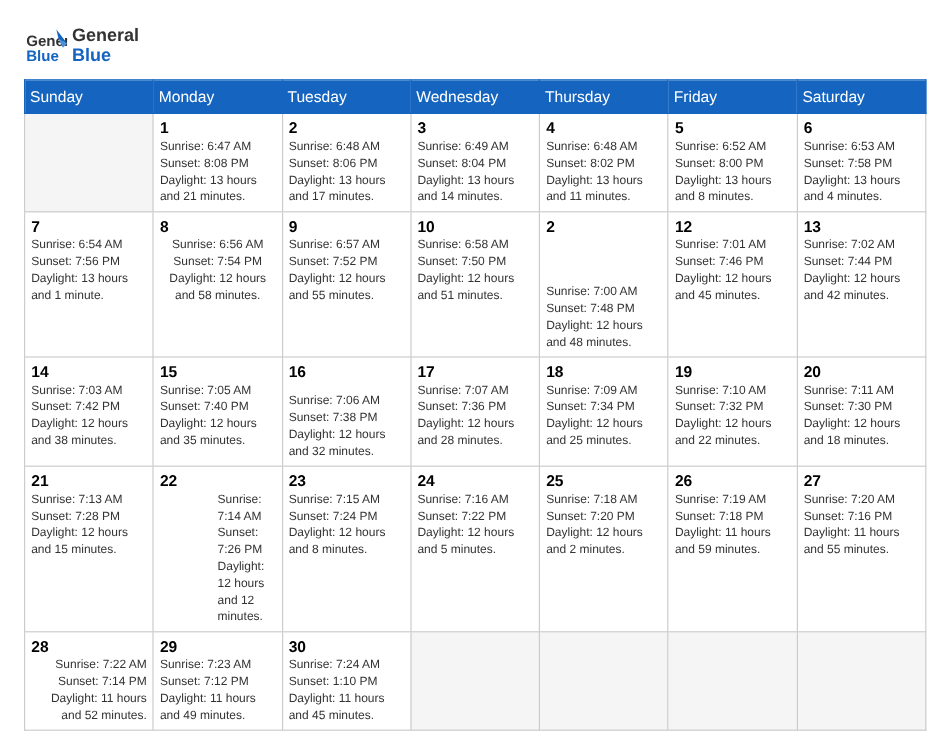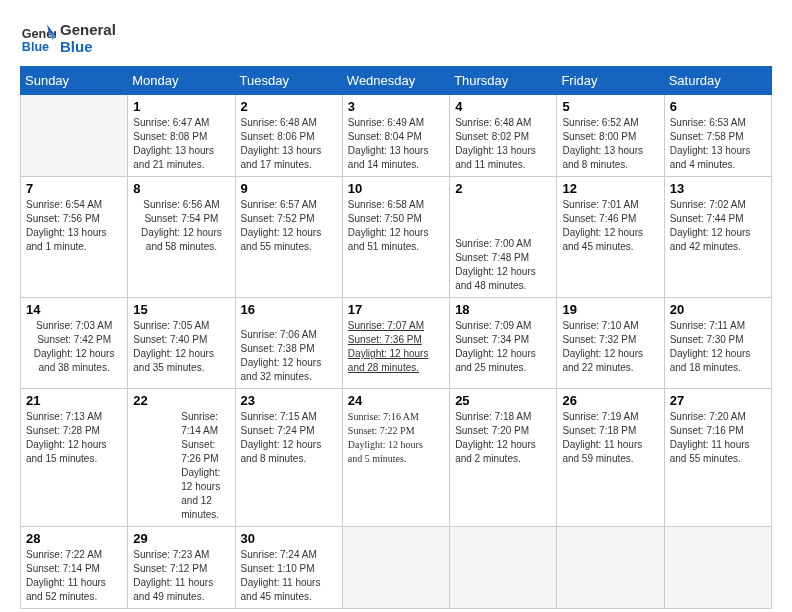--- a/index.html
+++ b/index.html
@@ -198,42 +198,42 @@
           <span class="day-number">13</span>
           <div class="day-info" style="white-space: pre-line;">Sunrise: 7:02 AM
 Sunset: 7:44 PM
 Daylight: 12 hours
 and 42 minutes.</div>
         </td>
       </tr>
       <tr>
         <td>
           <span class="day-number">14</span>
-          <div class="day-info" style="white-space: pre-line; text-align: center;">Sunrise: 7:03 AM
+          <div class="day-info" style="white-space: pre-line;">Sunrise: 7:03 AM
 Sunset: 7:42 PM
 Daylight: 12 hours
 and 38 minutes.</div>
         </td>
         <td>
           <span class="day-number">15</span>
           <div class="day-info" style="white-space: pre-line;">Sunrise: 7:05 AM
 Sunset: 7:40 PM
 Daylight: 12 hours
 and 35 minutes.</div>
         </td>
         <td>
           <span class="day-number">16</span>
           <div class="day-info" style="white-space: pre-line; margin-top: 11px;">Sunrise: 7:06 AM
 Sunset: 7:38 PM
 Daylight: 12 hours
 and 32 minutes.</div>
         </td>
         <td>
           <span class="day-number">17</span>
-          <div class="day-info" style="white-space: pre-line; text-decoration: underline;">Sunrise: 7:07 AM
+          <div class="day-info" style="white-space: pre-line;">Sunrise: 7:07 AM
 Sunset: 7:36 PM
 Daylight: 12 hours
 and 28 minutes.</div>
         </td>
         <td>
           <span class="day-number">18</span>
           <div class="day-info" style="white-space: pre-line;">Sunrise: 7:09 AM
 Sunset: 7:34 PM
 Daylight: 12 hours
 and 25 minutes.</div>
@@ -270,21 +270,21 @@
         </td>
         <td>
           <span class="day-number">23</span>
           <div class="day-info" style="white-space: pre-line;">Sunrise: 7:15 AM
 Sunset: 7:24 PM
 Daylight: 12 hours
 and 8 minutes.</div>
         </td>
         <td>
           <span class="day-number">24</span>
-          <div class="day-info" style="white-space: pre-line; font-family: Liberation Serif, serif;">Sunrise: 7:16 AM
+          <div class="day-info" style="white-space: pre-line;">Sunrise: 7:16 AM
 Sunset: 7:22 PM
 Daylight: 12 hours
 and 5 minutes.</div>
         </td>
         <td>
           <span class="day-number">25</span>
           <div class="day-info" style="white-space: pre-line;">Sunrise: 7:18 AM
 Sunset: 7:20 PM
 Daylight: 12 hours
 and 2 minutes.</div>
@@ -300,21 +300,21 @@
           <span class="day-number">27</span>
           <div class="day-info" style="white-space: pre-line;">Sunrise: 7:20 AM
 Sunset: 7:16 PM
 Daylight: 11 hours
 and 55 minutes.</div>
         </td>
       </tr>
       <tr>
         <td>
           <span class="day-number">28</span>
-          <div class="day-info" style="white-space: pre-line;">Sunrise: 7:22 AM
+          <div class="day-info" style="white-space: pre-line; text-align: right;">Sunrise: 7:22 AM
 Sunset: 7:14 PM
 Daylight: 11 hours
 and 52 minutes.</div>
         </td>
         <td>
           <span class="day-number">29</span>
           <div class="day-info" style="white-space: pre-line;">Sunrise: 7:23 AM
 Sunset: 7:12 PM
 Daylight: 11 hours
 and 49 minutes.</div>

